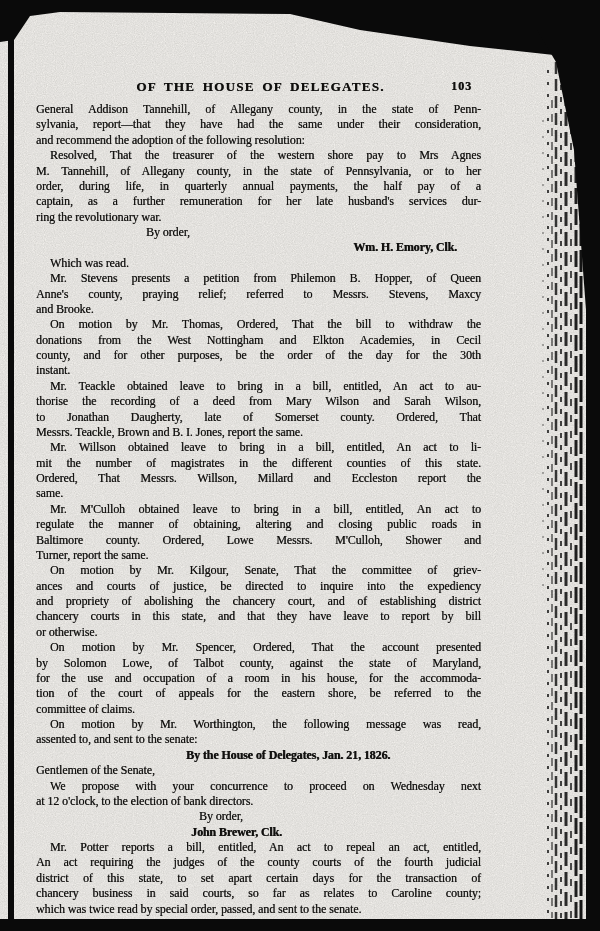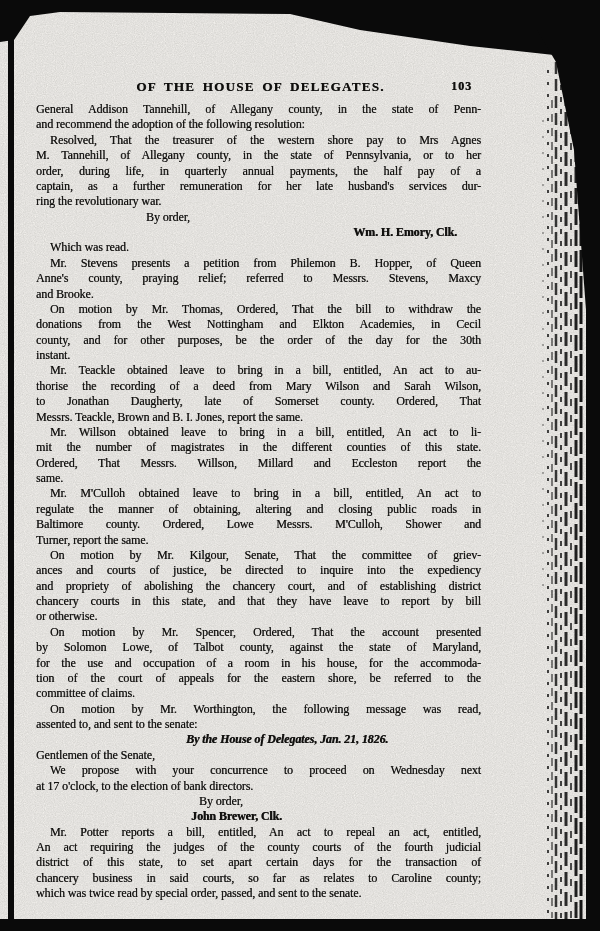--- a/index.html
+++ b/index.html
@@ -29,38 +29,39 @@
     text-shadow:0.3px 0 0 rgba(0,0,0,.65);
   }
   .para{margin:0;}
   .line{height:15.38px;line-height:15.38px;white-space:normal;}
   .line.j{text-align:justify;text-align-last:justify;text-justify:inter-word;}
   .indent .line:first-child{padding-left:14px;}
   .byorder1{margin-left:110px;}
   .byorder2{margin-left:163px;}
   .sig1{text-align:right;padding-right:24px;font-weight:bold;}
   .sig2{text-align:center;padding-right:44px;font-weight:bold;}
-  .dateline{margin-left:150px;font-weight:bold;font-style:italic;}
+  .dateline{margin-left:150px;font-weight:bold;}
   .sig1 .line,.sig2 .line,.dateline .line{text-shadow:0.5px 0 0 rgba(0,0,0,.8);}
   
   .artifacts{position:absolute;left:0;top:0;z-index:3;pointer-events:none;}
 </style>
 </head>
 <body>
 
 <div class="stage">
 
   <div class="header">
     <div class="title">OF THE HOUSE OF DELEGATES.</div>
     <div class="pagenum">103</div>
   </div>
 
   <div class="content">
       <div class="para body">
         <div class="line j">General Addison Tannehill, of Allegany county, in the state of Penn-</div>
+        <div class="line j">sylvania, report—that they have had the same under their consideration,</div>
         <div class="line">and recommend the adoption of the following resolution:</div>
       </div>
       <div class="para body indent">
         <div class="line j">Resolved, That the treasurer of the western shore pay to Mrs Agnes</div>
         <div class="line j">M. Tannehill, of Allegany county, in the state of Pennsylvania, or to her</div>
         <div class="line j">order, during life, in quarterly annual payments, the half pay of a</div>
         <div class="line j">captain, as a further remuneration for her late husband's services dur-</div>
         <div class="line">ring the revolutionary war.</div>
       </div>
       <div class="para byorder1">
@@ -120,21 +121,21 @@
         <div class="line">assented to, and sent to the senate:</div>
       </div>
       <div class="para dateline">
         <div class="line">By the House of Delegates, Jan. 21, 1826.</div>
       </div>
       <div class="para body">
         <div class="line">Gentlemen of the Senate,</div>
       </div>
       <div class="para body indent">
         <div class="line j">We propose with your concurrence to proceed on Wednesday next</div>
-        <div class="line">at 17 o'clock, to the election of bank directors.</div>
+        <div class="line">at 12 o'clock, to the election of bank directors.</div>
       </div>
       <div class="para byorder2">
         <div class="line">By order,</div>
       </div>
       <div class="para sig2">
         <div class="line">John Brewer, Clk.</div>
       </div>
       <div class="para body indent">
         <div class="line j">Mr. Potter reports a bill, entitled, An act to repeal an act, entitled,</div>
         <div class="line j">An act requiring the judges of the county courts of the fourth judicial</div>

